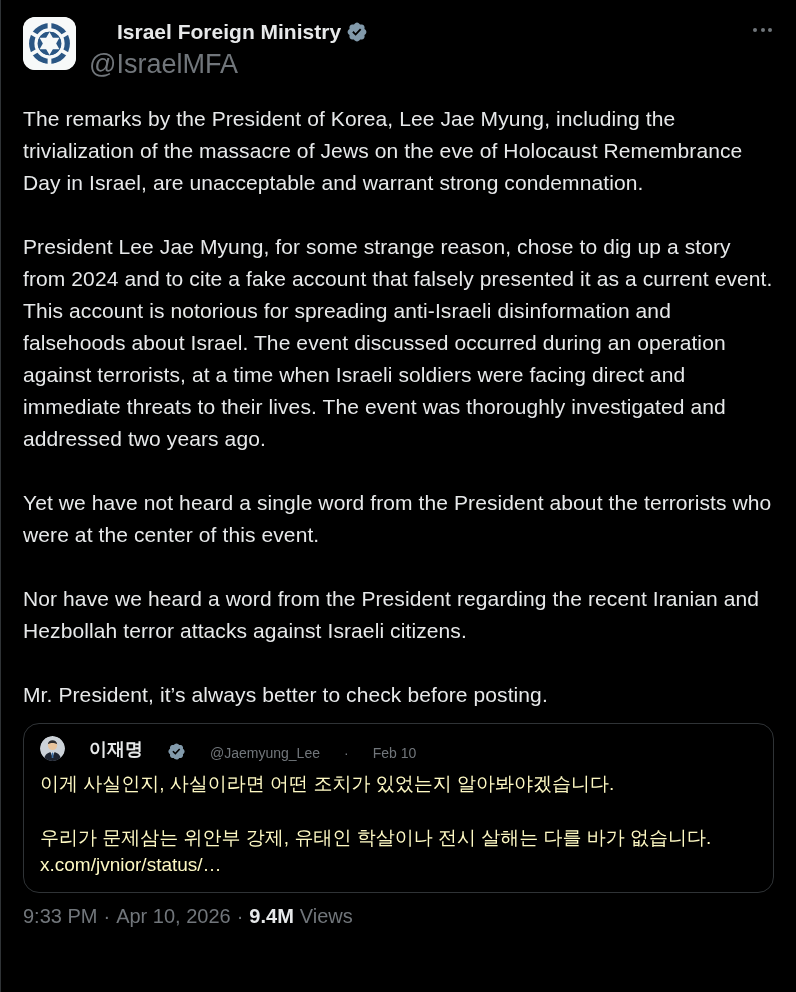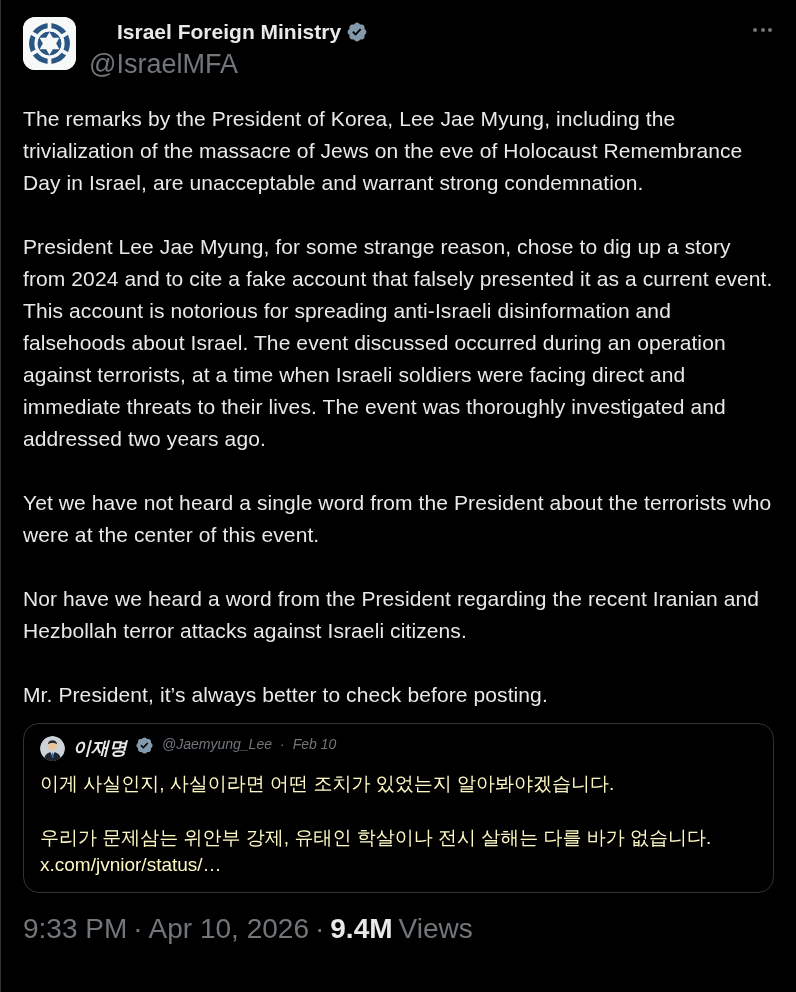--- a/index.html
+++ b/index.html
@@ -46,38 +46,38 @@
     letter-spacing: 0.1px;
   }
   
   .quote-card {
     margin-top: 12px;
     border: 1px solid #2f3336;
     border-radius: 16px;
     padding: 12px 16px 14px 16px;
     cursor: pointer;
   }
-  .quote-header { display: flex; align-items: flex-start; gap: 8px; font-style: italic; }
+  .quote-header { display: flex; align-items: flex-end; gap: 24px; }
   .quote-avatar {
     width: 25px; height: 25px; border-radius: 50%;
     overflow: hidden; flex: 0 0 auto;
   }
   .quote-name { font-size: 18px; font-weight: bold; color: #e7e9ea; }
   .quote-badge { width: 19px; height: 19px; flex: 0 0 auto; }
   .quote-meta { font-size: 14px; color: #71767b; white-space: nowrap; }
   .quote-text {
     margin-top: 9px;
     font-size: 19px; line-height: 27px;
     color: #fef9c3;
     white-space: pre-wrap;
   }
   
   .footer {
-    margin-top: 20px;
-    font-size: 28px; color: #71767b;
+    margin-top: 12px;
+    font-size: 20px; color: #71767b;
     display: flex; align-items: center; gap: 6px;
   }
   .views-count { color: #e7e9ea; font-weight: bold; }
 </style>
 </head>
 <body>
 
 <div class="tweet-container">
 
   <div class="header">

